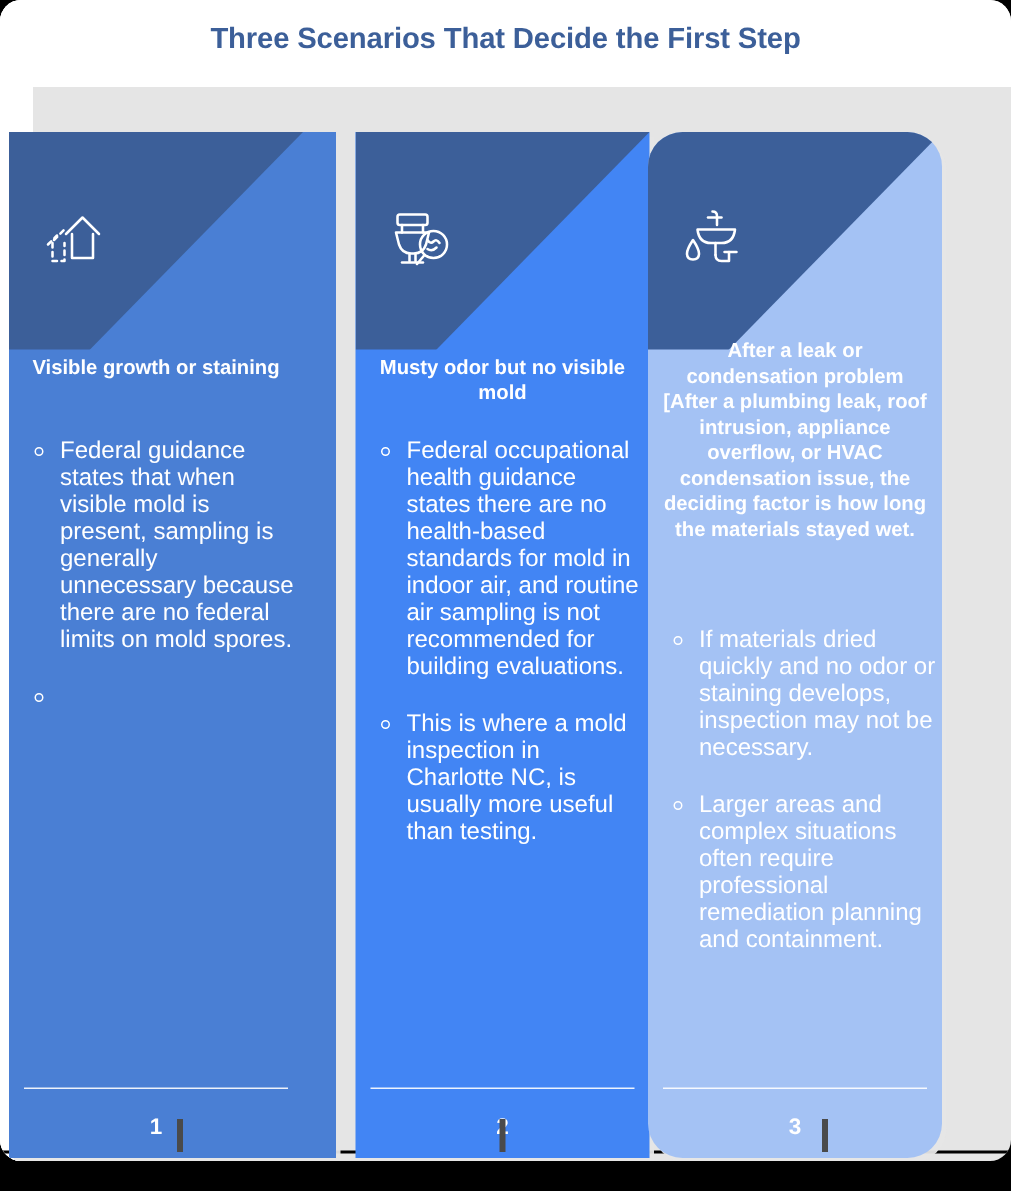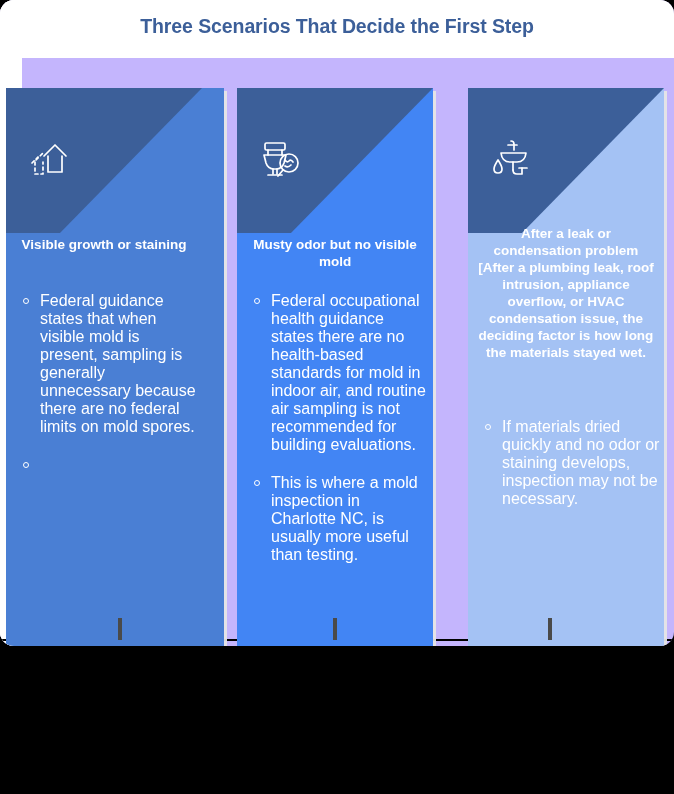--- a/index.html
+++ b/index.html
@@ -14,22 +14,22 @@
     font-family: "Liberation Sans", sans-serif;
     position: relative;
   }
 
   
   #page {
     position: absolute;
     left: 0;
     top: 0;
     width: 674px;
-    height: 646px;
-    background: #c4b5fd;
+    height: 774px;
+    background: #e5e5e5;
     border-radius: 14px;
     overflow: hidden;
   }
 
   
   #title-band {
     position: absolute;
     left: 0;
     top: 0;
     width: 674px;
@@ -79,21 +79,21 @@
   .card {
     position: absolute;
     top: 88px;
     width: 196px;
     height: 684px;
     box-shadow: 3px 3px 0 0 rgba(230,230,230,0.95);
     overflow: hidden;
   }
   #card-1 { left: 6px;  background: #4a7fd4; padding-left: 22px; }
   #card-2 { left: 237px; background: #4285f4; }
-  #card-3 { left: 468px; background: #a4c2f4; }
+  #card-3 { left: 432px; background: #a4c2f4; border-radius: 23px; }
 
   
   .card-triangle {
     position: absolute;
     left: 0;
     top: 0;
     width: 196px;
     height: 145px;
     background: #3c5f99;
     clip-path: polygon(0 0, 100% 0, 66% 100%, 0 100%);
@@ -271,20 +271,24 @@
         <path d="M33 36 L41 36"></path>
         <path d="M12 28 Q8 34 8 37 Q8 41 12 41 Q16 41 16 37 Q16 34 12 28 Z"></path>
       </svg>
     </div>
     <div class="card-heading">After a leak or condensation problem [After a plumbing leak, roof intrusion, appliance overflow, or HVAC condensation issue, the deciding factor is how long the materials stayed wet.</div>
     <ul class="card-list">
       <li>
         <span class="bullet-marker"></span>
         <span>If materials dried quickly and no odor or staining develops, inspection may not be necessary.</span>
       </li>
+      <li>
+        <span class="bullet-marker"></span>
+        <span>Larger areas and complex situations often require professional remediation planning and containment.</span>
+      </li>
     </ul>
     <div class="card-footer-rule"></div>
     <div class="card-number">3</div>
   </div>
 
   <div class="card-tick" id="tick-1"></div>
   <div class="card-tick" id="tick-2"></div>
   <div class="card-tick" id="tick-3"></div>
 
 </div>

